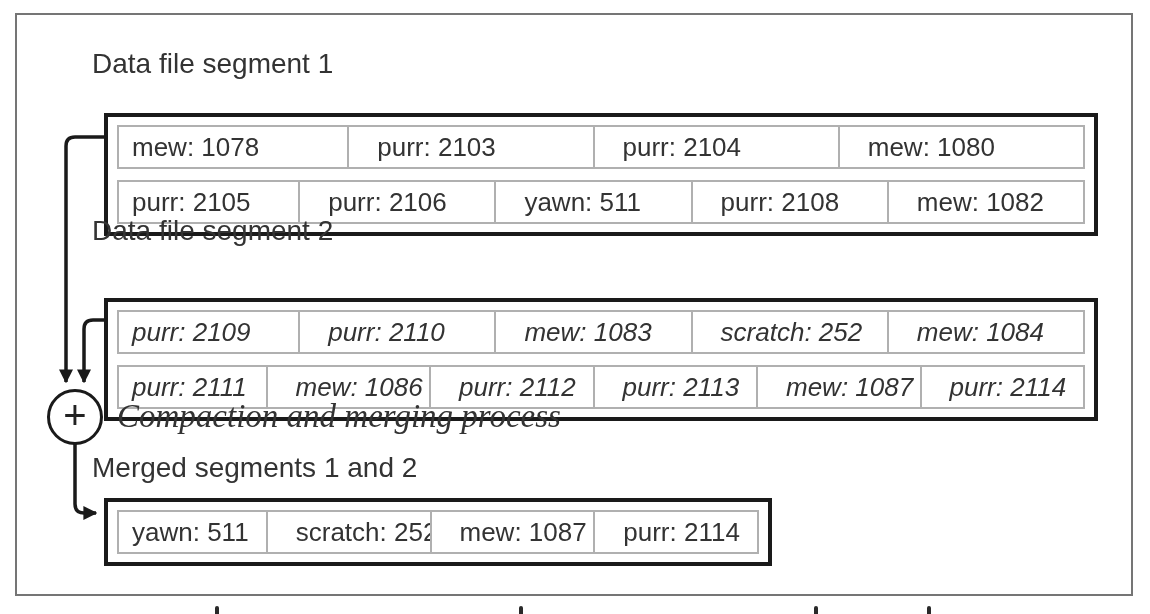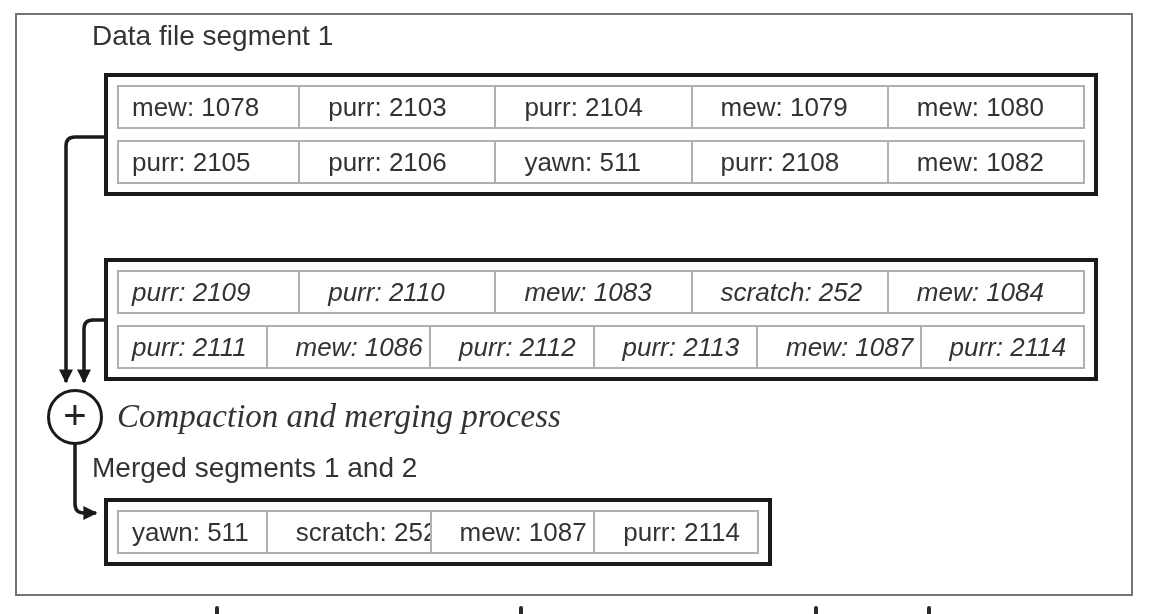--- a/index.html
+++ b/index.html
@@ -20,32 +20,33 @@
     box-sizing: border-box;
     background: #ffffff;
   }
 
   .title {
     position: absolute; left: 92px;
     font-size: 28px; line-height: 1.15;
     color: var(--text, #333333);
     white-space: nowrap;
   }
-  .t1 { top: 20px; }
+  .t1 { top: 48px; }
   .t2 { top: 215px; }
   .t3 { top: 452px; }
 
   .segbox {
     position: absolute; left: 104px; width: 994px; height: 123px;
     border: 4px solid var(--box-border, #1a1a1a);
     background: #ffffff;
     box-sizing: border-box;
     padding: 8px 9px;
     display: flex; flex-direction: column;
     row-gap: 11px;
+    margin-top: 40px;
   }
   .b1 { top: 73px; }
   .b2 { top: 258px; font-style: italic; }
   .mbox {
     position: absolute; left: 104px; top: 498px;
     width: 668px; height: 68px;
     border: 4px solid var(--box-border, #1a1a1a);
     background: #ffffff;
     box-sizing: border-box;
     padding: 8px 9px;
@@ -120,32 +121,32 @@
 <div class="stage">
 
   <div class="frame"></div>
 
   <div class="title t1">Data file segment 1</div>
   <div class="segbox b1">
     <div class="cellrow">
         <div class="cell">mew: 1078</div>
         <div class="cell">purr: 2103</div>
         <div class="cell">purr: 2104</div>
-        <div class="cell">mew: 1079</div>
         <div class="cell">mew: 1080</div>
       </div>
     <div class="cellrow">
         <div class="cell">purr: 2105</div>
         <div class="cell">purr: 2106</div>
         <div class="cell">yawn: 511</div>
         <div class="cell">purr: 2108</div>
         <div class="cell">mew: 1082</div>
       </div>
   </div>
 
+  <div class="title t2">Data file segment 2</div>
   <div class="segbox b2">
     <div class="cellrow">
         <div class="cell">purr: 2109</div>
         <div class="cell">purr: 2110</div>
         <div class="cell">mew: 1083</div>
         <div class="cell">scratch: 252</div>
         <div class="cell">mew: 1084</div>
       </div>
     <div class="cellrow">
         <div class="cell">purr: 2111</div>

